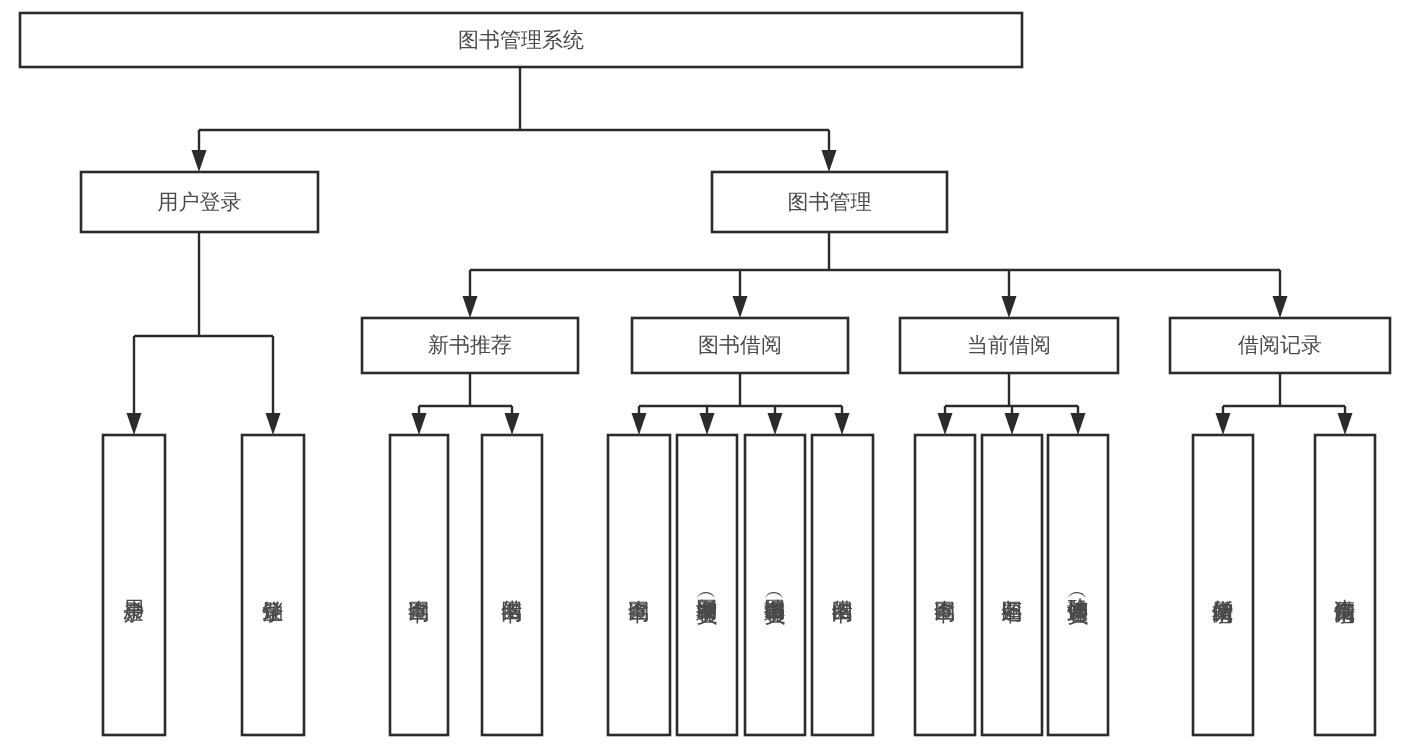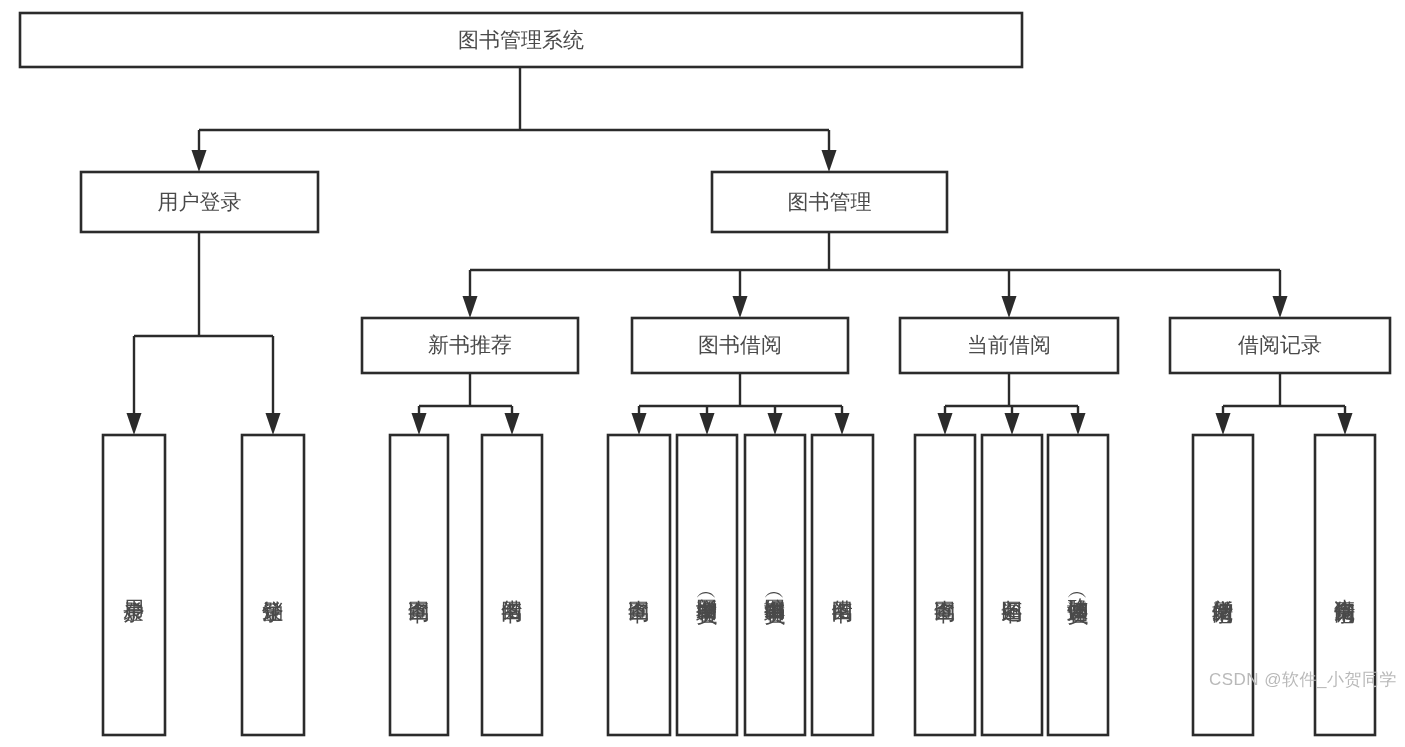--- a/index.html
+++ b/index.html
@@ -196,15 +196,14 @@
       <div class="node-label-v" style="left: 677px; top: 435px; width: 60px; height: 300px;">新增图书（管理员）</div>
       <div class="node-label-v" style="left: 745px; top: 435px; width: 60px; height: 300px;">编辑图书（管理员）</div>
       <div class="node-label-v" style="left: 812px; top: 435px; width: 61px; height: 300px;">借阅图书</div>
       <div class="node-label-v" style="left: 915px; top: 435px; width: 60px; height: 300px;">查询图书</div>
       <div class="node-label-v" style="left: 982px; top: 435px; width: 60px; height: 300px;">归还图书</div>
       <div class="node-label-v" style="left: 1048px; top: 435px; width: 60px; height: 300px;">确认归还（管理员）</div>
       <div class="node-label-v" style="left: 1193px; top: 435px; width: 60px; height: 300px;">新增借阅记录</div>
       <div class="node-label-v" style="left: 1315px; top: 435px; width: 60px; height: 300px;">查询借阅记录</div>
     </div>
 
-  <div id="watermark">CSDN @软件_小贺同学</div>
 
 </div>
 
 </body></html>

